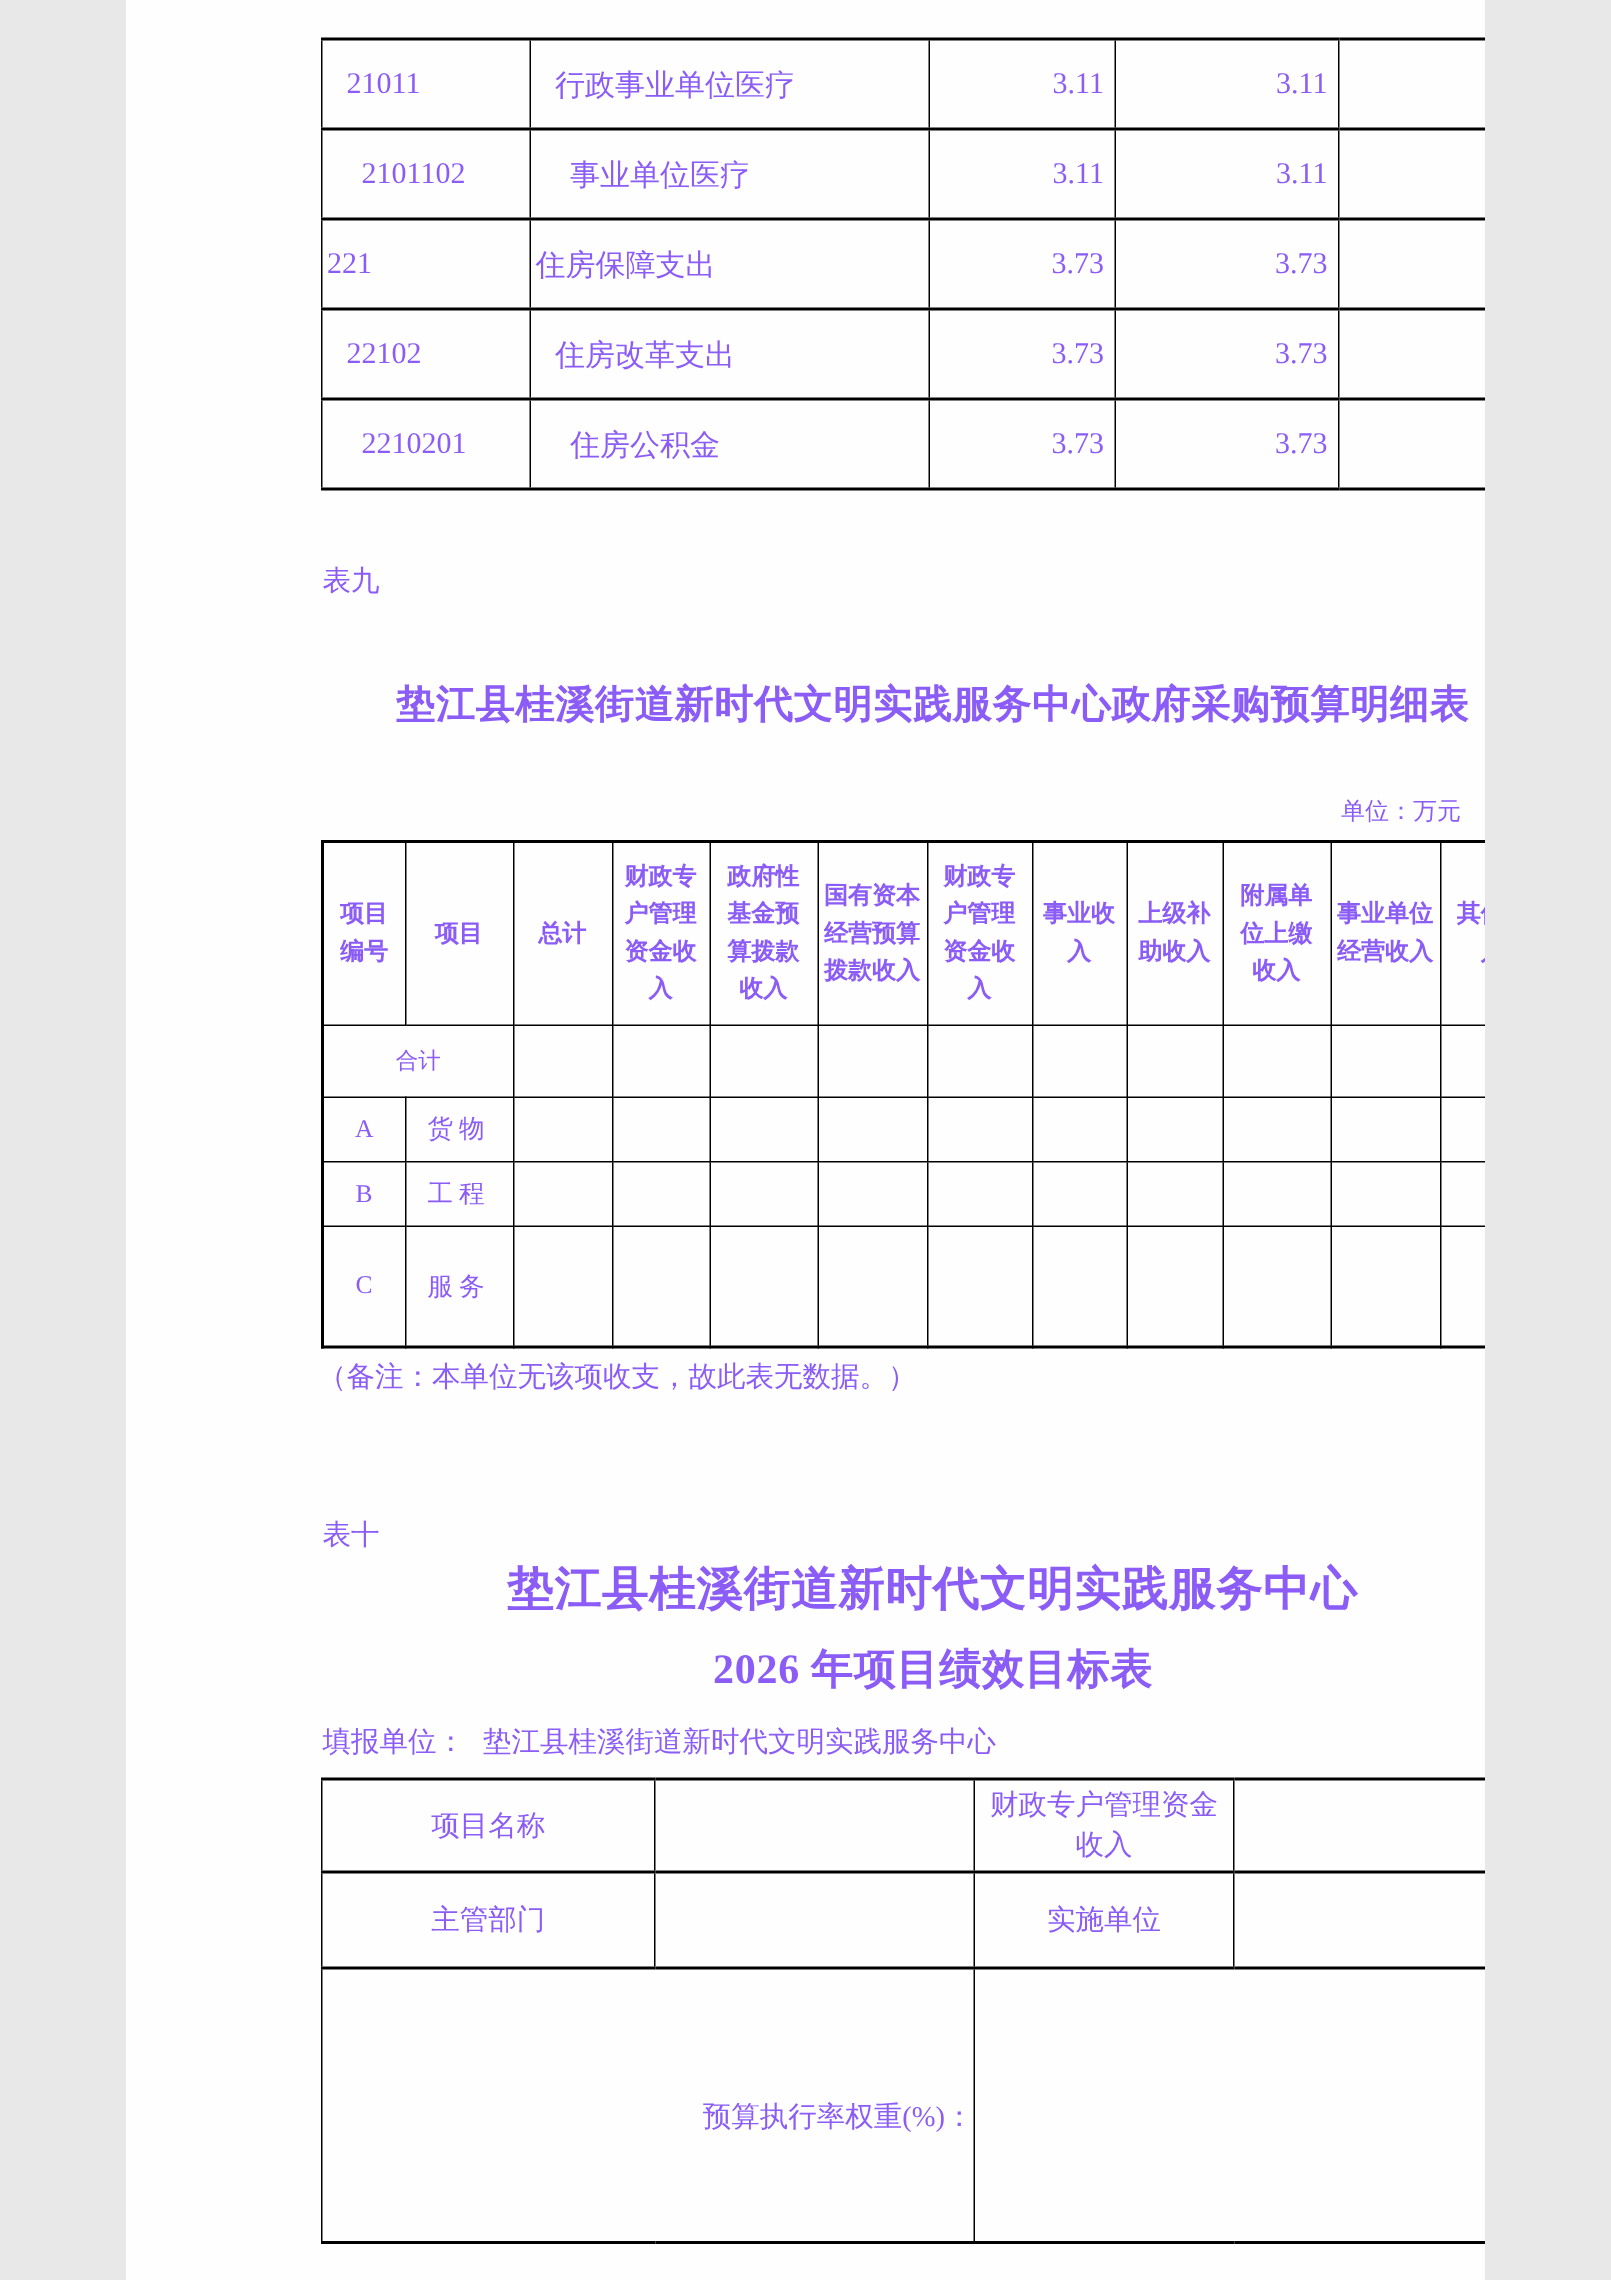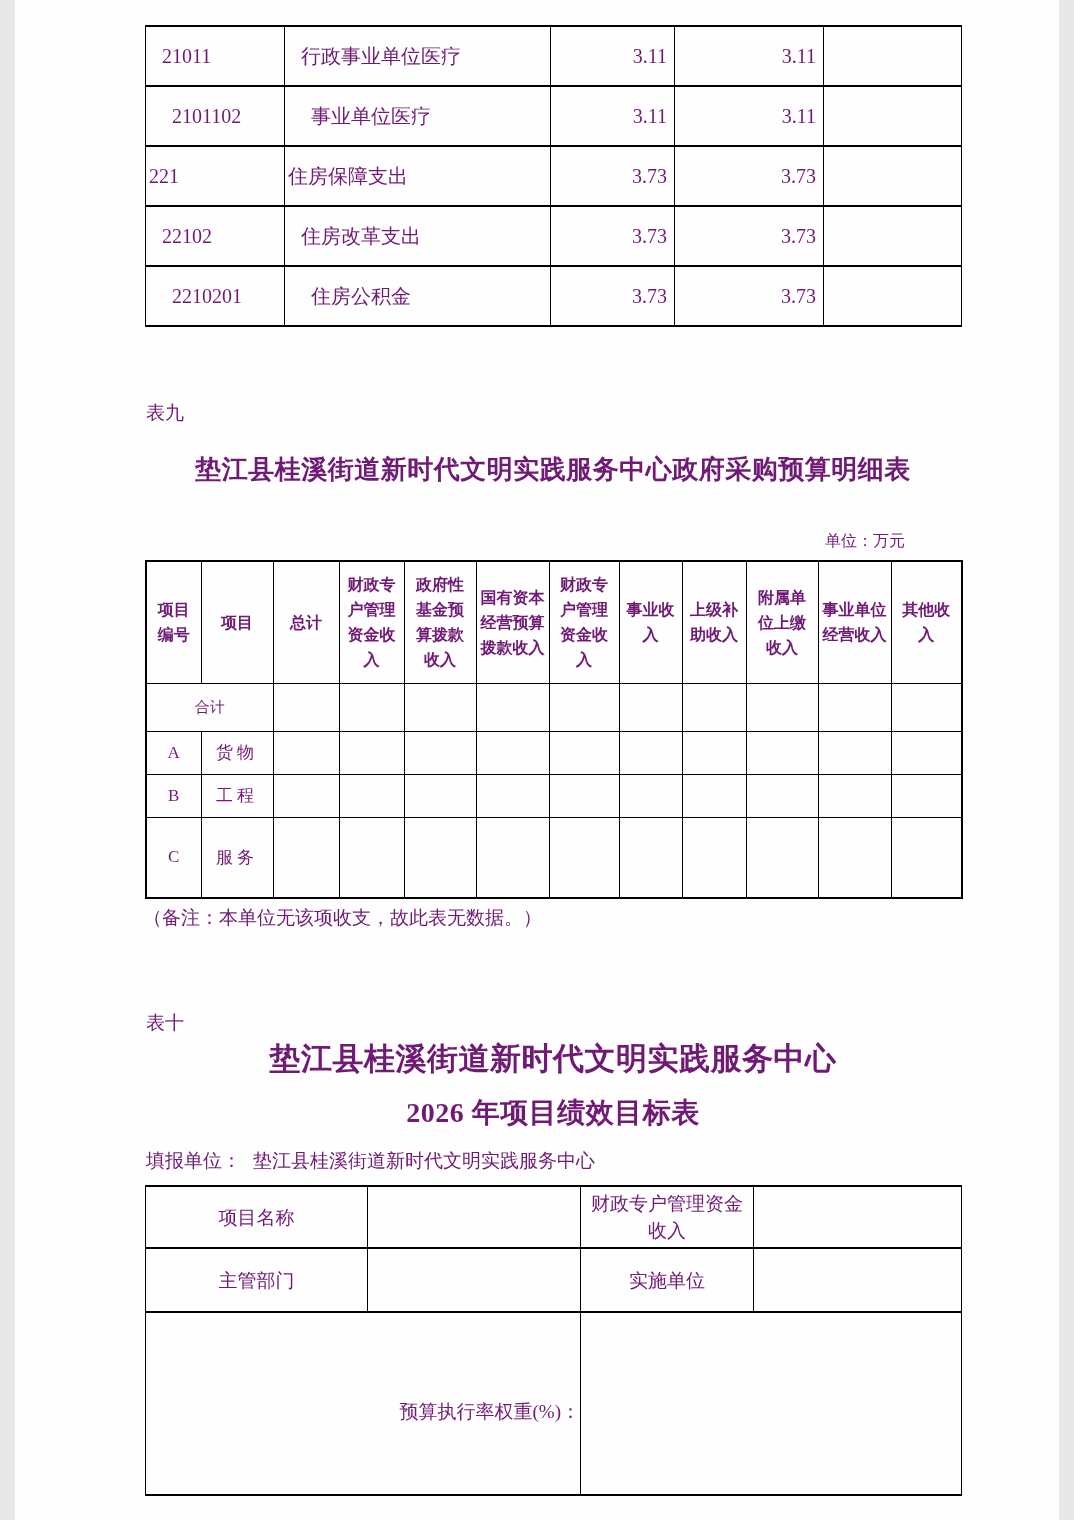--- a/index.html
+++ b/index.html
@@ -1,23 +1,23 @@
 <!DOCTYPE html>
 <html><head>
 <meta charset="utf-8">
 <style>
   * { margin: 0; padding: 0; box-sizing: border-box; }
   html, body { background: #e8e8e8; }
   .page {
     position: relative;
-    width: 1044px;
+    width: 906px;
     height: 1520px;
     background: #fefefe;
     margin: 0 auto;
-    color: #701a75;
+    color: #8b5cf6;
     font-family: "Liberation Serif", "DejaVu Serif", serif;
     overflow: hidden;
   }
 
   
   table { border-collapse: collapse; table-layout: fixed; }
   .tbl-cont {
     position: absolute; left: 130px; top: 25px; width: 816px;
   }
   .tbl-cont td {
@@ -33,21 +33,21 @@
   .tbl-cont td.val  { text-align: right; padding-right: 7px; }
   .ind1 { padding-left: 16px !important; }
   .ind2 { padding-left: 26px !important; }
 
   
   .tag {
     position: absolute; left: 131px;
     font-size: 19px;
     font-family: "Liberation Serif", "DejaVu Serif", serif;
   }
-  .tag9 { top: 400px; }
+  .tag9 { top: 374px; }
   .tag10 { top: 1010px; }
   .title {
     position: absolute; left: 130px; width: 816px;
     text-align: center; font-weight: bold;
     font-family: "Liberation Serif", "DejaVu Serif", serif;
     letter-spacing: 0.5px;
   }
   .title9 { top: 452px; font-size: 26px; }
   .title10a { top: 1038px; font-size: 31px; }
   .title10b { top: 1094px; font-size: 28px; }

